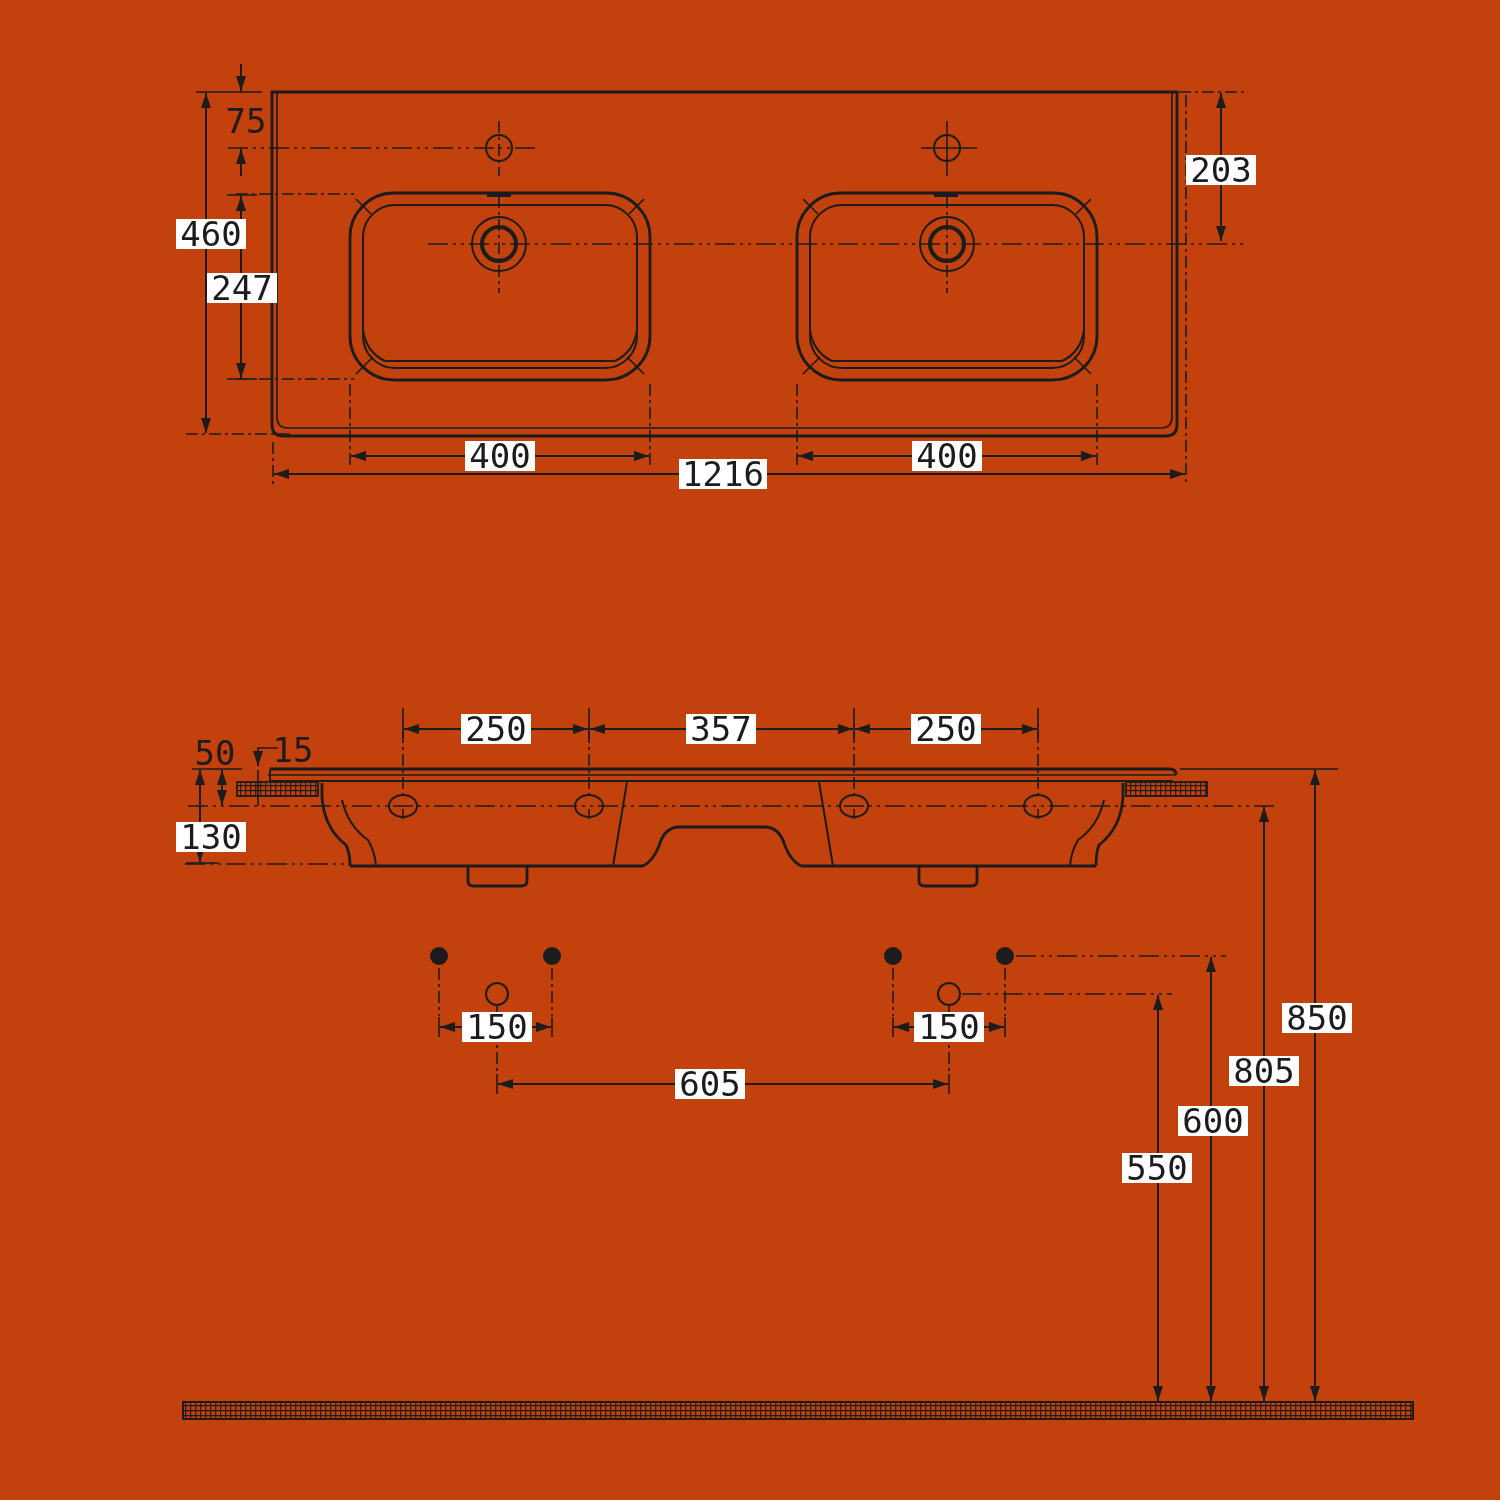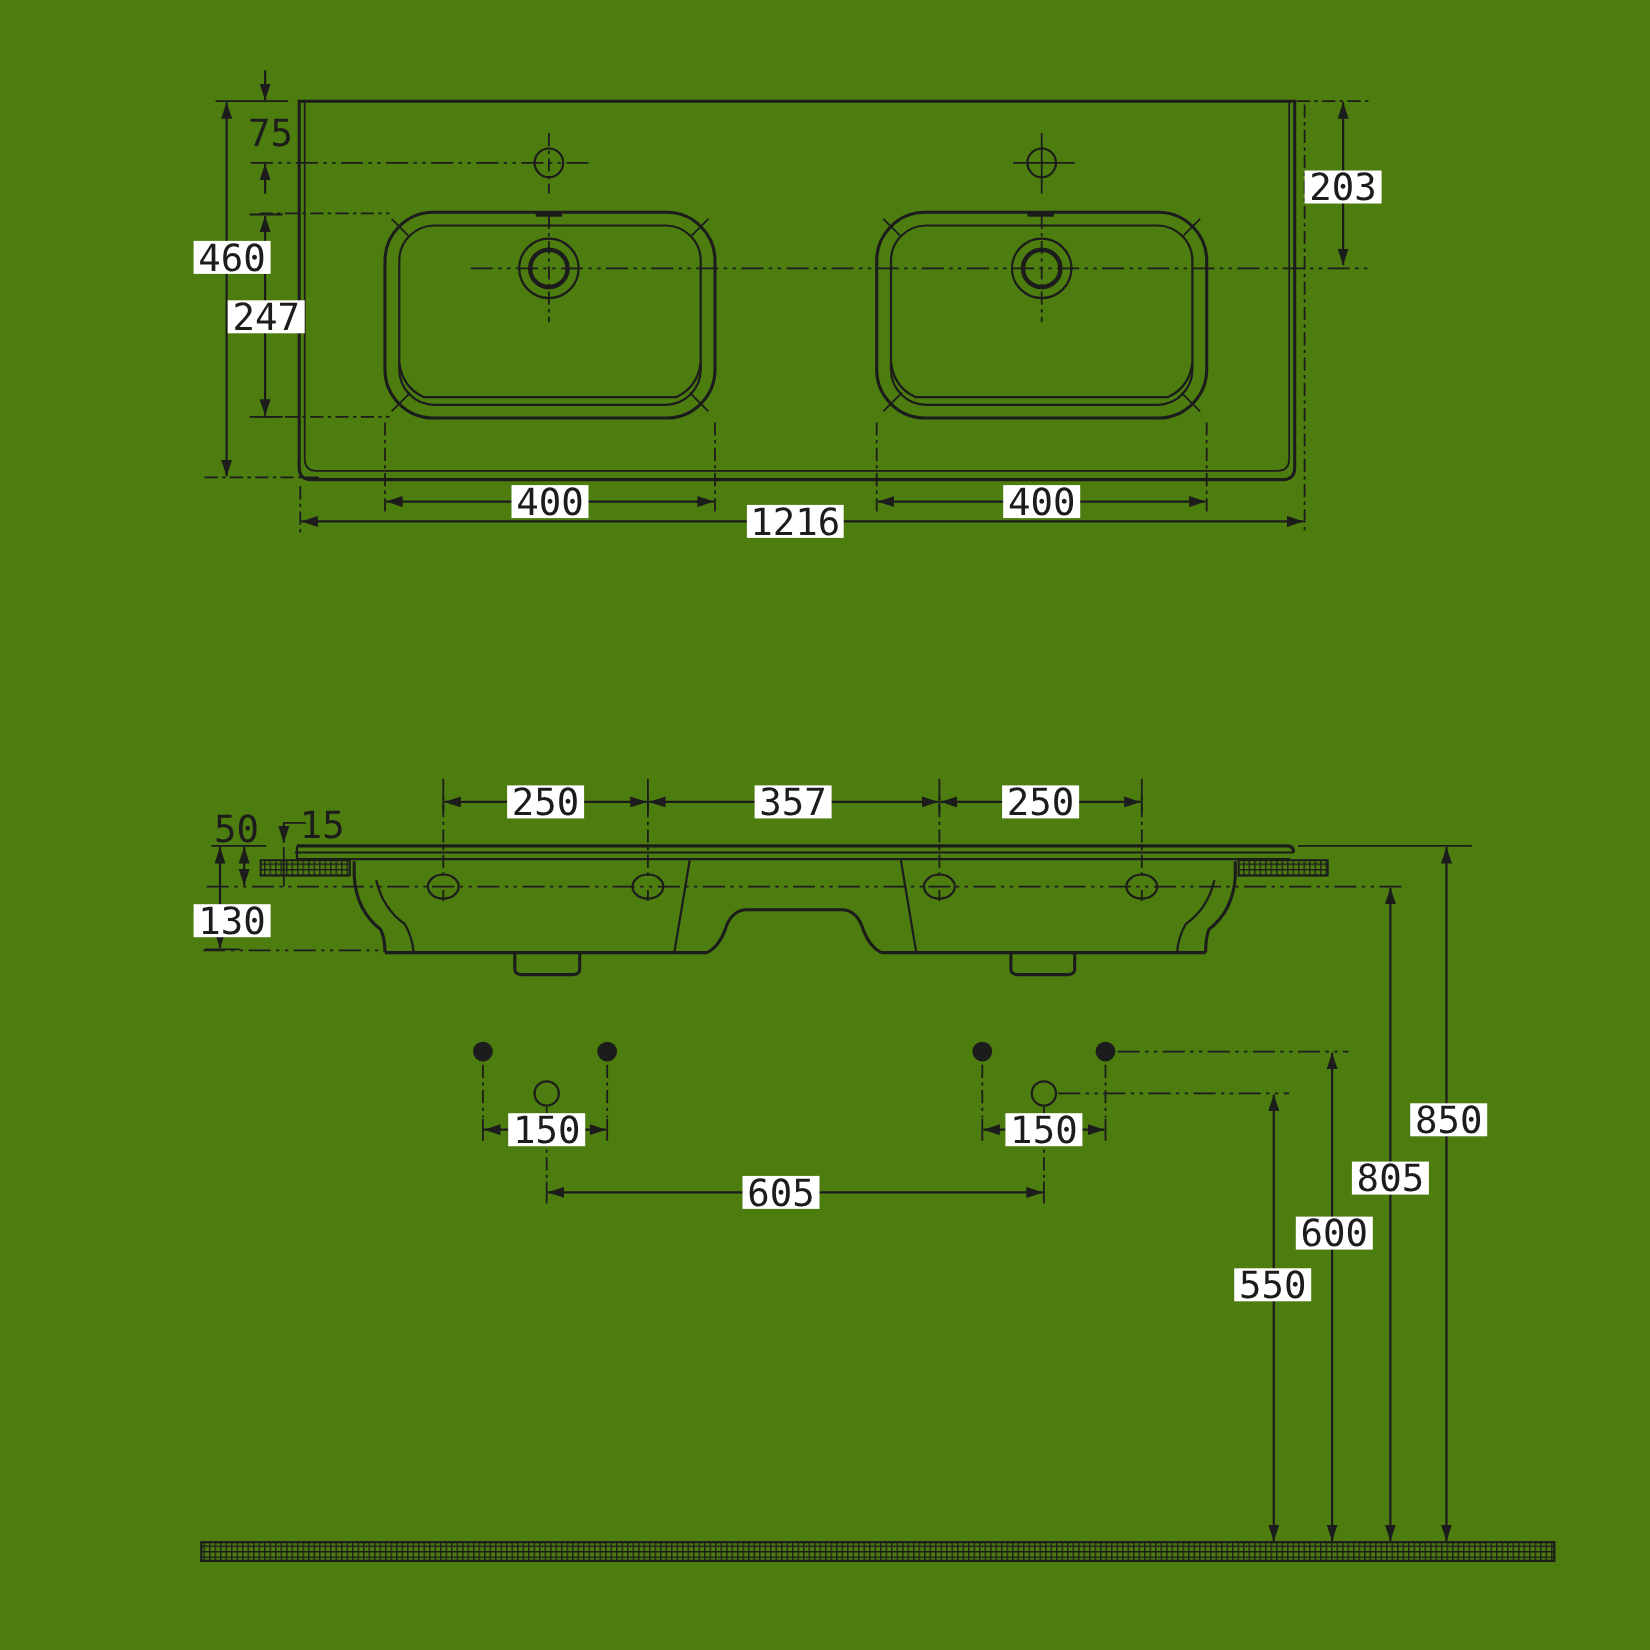--- a/index.html
+++ b/index.html
@@ -1,16 +1,16 @@
 <!DOCTYPE html>
 <html><head>
 <meta charset="utf-8">
 <style>
   html,body{margin:0;padding:0;background:#ffffff;}
-  .page{position:relative;width:1500px;height:1500px;background:#4d7c0f;overflow:hidden;}
+  .page{position:relative;width:1500px;height:1500px;background:#c2410c;overflow:hidden;}
   svg{display:block;}
   svg text{
     font-family:"DejaVu Sans Mono","Liberation Mono",monospace;
     font-size:34px;
     fill:#1c1c1c;
     text-anchor:middle;
   }
   .ink{stroke:#1c1c1c;fill:none;}
   .w-heavy{stroke-width:2.8;}
   .w-med{stroke-width:2.0;}

